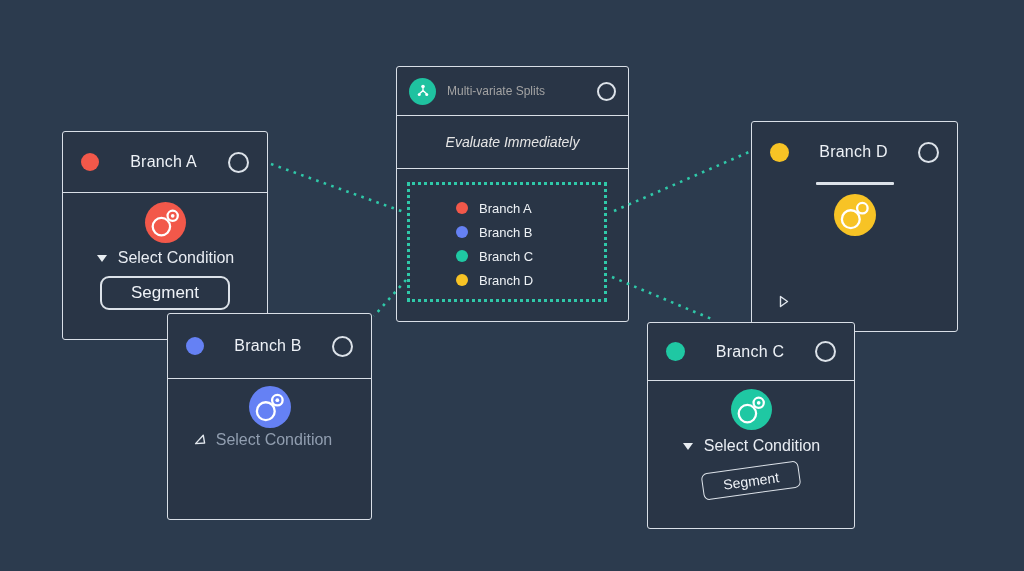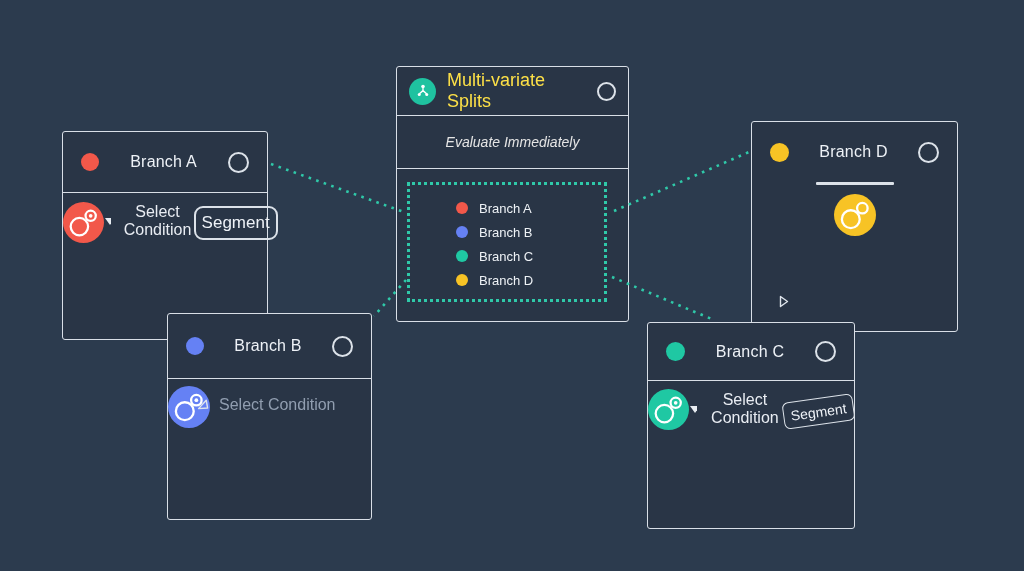--- a/index.html
+++ b/index.html
@@ -42,42 +42,42 @@
   }
   .center-header{
     height:49px;display:flex;align-items:center;gap:11px;
     padding:0 12px;border-bottom:1.6px solid #d9dfe7;box-sizing:border-box;
   }
   .center-icon{
     width:27px;height:27px;border-radius:50%;
     display:flex;align-items:center;justify-content:center;
     flex:0 0 auto;
   }
-  .center-title{font-size:18px;color:#fde047;flex:1;}
+  .center-title{font-size:12px;color:#a3a3a3;flex:1;}
   .eval-row{
     height:53px;display:flex;align-items:center;justify-content:center;
     border-bottom:1.6px solid #d9dfe7;box-sizing:border-box;
     font-style:italic;font-size:14px;color:#e5e5e5;
   }
   .legend-wrap{position:relative;height:134px;}
   .legend-box{
     position:absolute;left:10px;top:13px;
     width:200px;height:120px;
     border:3px dotted #2fc9a9;
     box-sizing:border-box;
     padding:11px 0 0 46px;
   }
   .legend-row{
     display:flex;align-items:center;gap:11px;
     height:24px;
   }
   .legend-dot{width:12px;height:12px;border-radius:50%;flex:0 0 auto;}
   .legend-label{font-size:13px;color:#eef2f6;}
   .branch-body{
-    display:flex;align-items:center;
+    display:flex;flex-direction:column;align-items:center;
   }
   .seg-icon-circle{
     width:41px;height:41px;border-radius:50%;
     display:flex;align-items:center;justify-content:center;
   }
   .cond-row{
     display:flex;align-items:center;gap:10px;
     font-size:16px;color:#e9edf3;
     background:none;border:none;padding:0;cursor:pointer;
     font-family:inherit;

